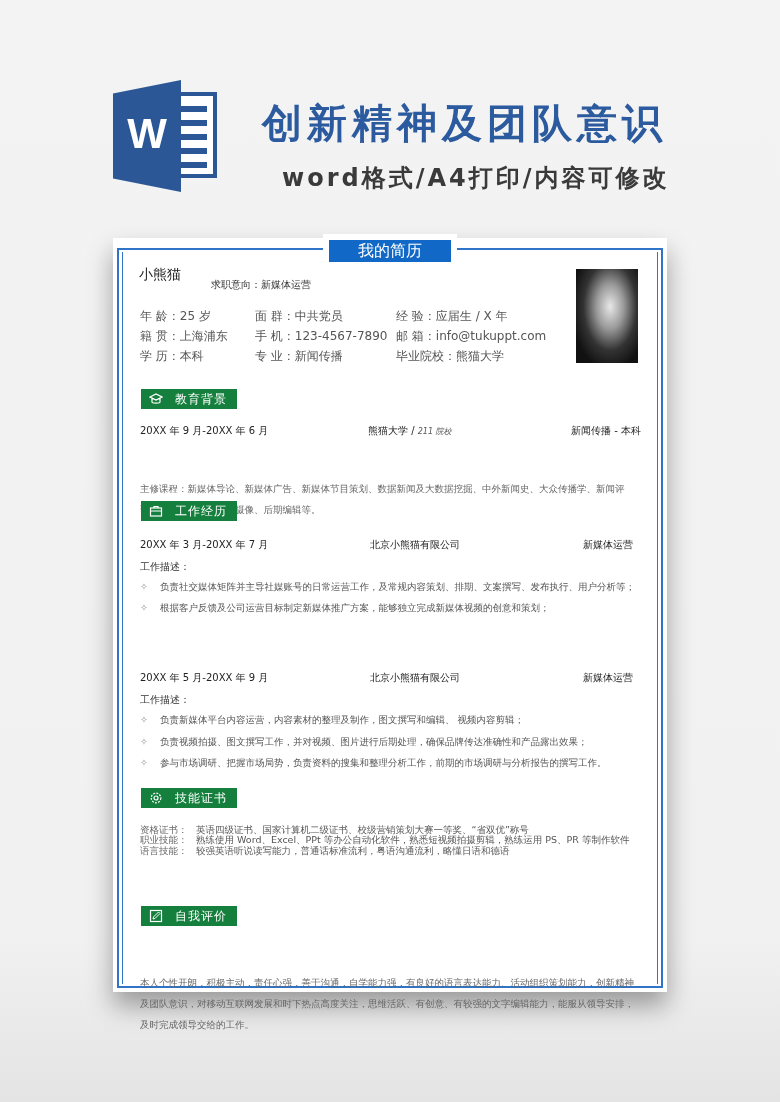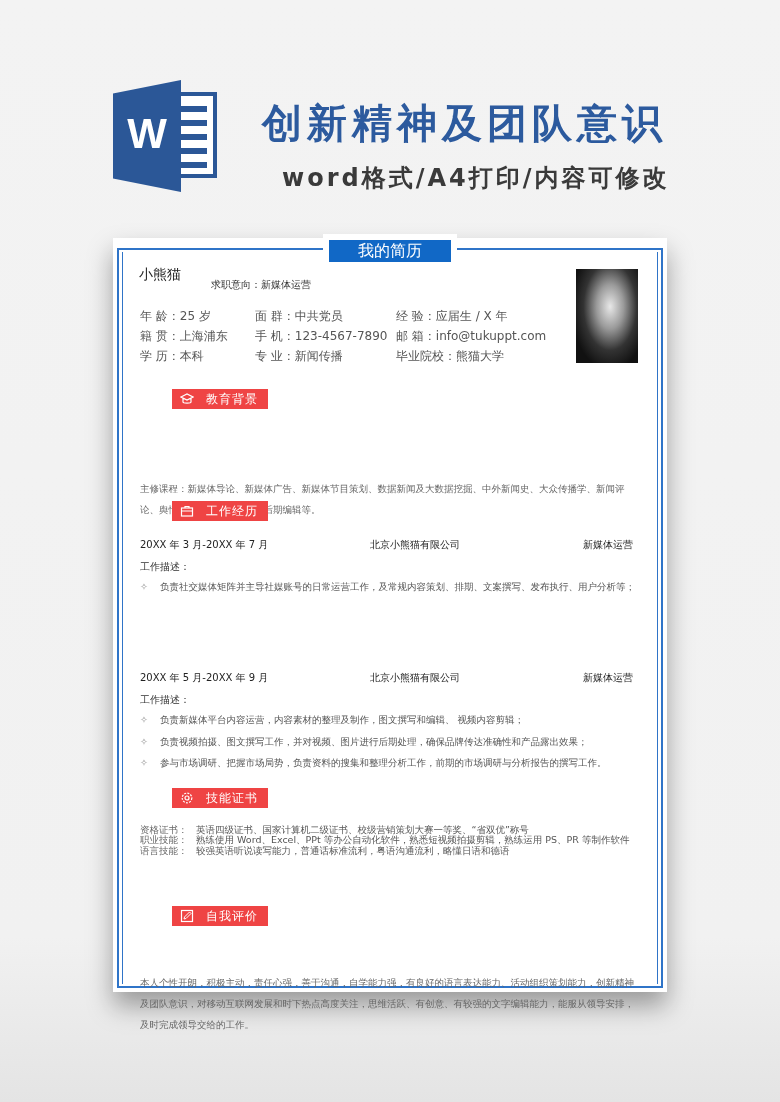--- a/index.html
+++ b/index.html
@@ -51,22 +51,22 @@
     box-shadow: 0 0 0 6px #fff;
   }
   .name { position: absolute; left: 26px; top: 28px; font-size: 14px; color: #222; }
   .intent { position: absolute; left: 98px; top: 40px; font-size: 10px; color: #333; }
   .info { position: absolute; font-size: 12px; color: #555; }
   .photo {
     position: absolute; left: 463px; top: 31px; width: 62px; height: 94px;
     background: radial-gradient(ellipse at 55% 40%, #e8e8e8 0%, #9a9a9a 28%, #333 55%, #111 80%);
   }
   .sec-head {
-    position: absolute; left: 28px; width: 96px; height: 20px; background: #ef4444;
-    color: #fff; font-size: 12px; line-height: 20px; margin-left: 31px;
+    position: absolute; left: 28px; width: 96px; height: 20px; background: #15803d;
+    color: #fff; font-size: 12px; line-height: 20px;
   }
   .sec-head .ic { position: absolute; left: 8px; top: 3px; width: 14px; height: 14px; }
   .sec-head .lbl { position: absolute; left: 34px; top: 0; letter-spacing: 1px; }
   .row { position: absolute; left: 27px; right: 26px; font-size: 10px; color: #222; height: 14px; }
   .row .c { position: absolute; top: 0; }
   .text { position: absolute; left: 27px; right: 26px; font-size: 9.5px; color: #666; line-height: 21px; margin-top: 36px; }
   .label { position: absolute; left: 27px; font-size: 10px; color: #333; }
   .bullet { position: absolute; left: 27px; right: 20px; font-size: 9.5px; color: #555; white-space: nowrap; }
   .bullet .d { display: inline-block; width: 20px; color: #888; }
   .skill { position: absolute; left: 27px; right: 20px; font-size: 9.5px; color: #555; white-space: nowrap; }
@@ -111,37 +111,43 @@
   <div class="info" style="left:283px;top:110px">毕业院校：熊猫大学</div>
 
   <div class="photo"></div>
 
   <div class="sec-head" style="top:151px">
     <svg class="ic" viewBox="0 0 14 14">
         <path d="M1 5 L7 2 L13 5 L7 8 Z M3 6.5 V10 C3 11.5 11 11.5 11 10 V6.5" fill="none" stroke="#fff" stroke-width="1.2"></path>
       </svg>
     <span class="lbl">教育背景</span>
   </div>
+  <div class="row" style="top:186px">
+    <span class="c" style="left:0">20XX 年 9 月-20XX 年 6 月</span>
+    <span class="c" style="left:228px"><span>熊猫大学 /</span> <span class="italic">211 院校</span></span>
+    <span class="c" style="right:0">新闻传播 - 本科</span>
+  </div>
   <div class="text" style="top:204px">主修课程：新媒体导论、新媒体广告、新媒体节目策划、数据新闻及大数据挖掘、中外新闻史、大众传播学、新闻评论、舆情分析、摄影、摄像、后期编辑等。</div>
 
   <div class="sec-head" style="top:263px">
     <svg class="ic" viewBox="0 0 14 14">
         <rect x="1.5" y="4" width="11" height="8" fill="none" stroke="#fff" stroke-width="1.2"></rect>
         <path d="M5 4 V2.5 H9 V4 M1.5 7 H12.5" fill="none" stroke="#fff" stroke-width="1.2"></path>
       </svg>
     <span class="lbl">工作经历</span>
   </div>
 
   <div class="row" style="top:300px">
     <span class="c" style="left:0">20XX 年 3 月-20XX 年 7 月</span>
     <span class="c" style="left:230px">北京小熊猫有限公司</span>
     <span class="c" style="right:8px">新媒体运营</span>
   </div>
   <div class="label" style="top:322px">工作描述：</div>
   <div class="bullet" style="top:343px"><span class="d">✧</span><span>负责社交媒体矩阵并主导社媒账号的日常运营工作，及常规内容策划、排期、文案撰写、发布执行、用户分析等；</span></div>
+  <div class="bullet" style="top:364px"><span class="d">✧</span><span>根据客户反馈及公司运营目标制定新媒体推广方案，能够独立完成新媒体视频的创意和策划；</span></div>
 
   <div class="row" style="top:433px">
     <span class="c" style="left:0">20XX 年 5 月-20XX 年 9 月</span>
     <span class="c" style="left:230px">北京小熊猫有限公司</span>
     <span class="c" style="right:8px">新媒体运营</span>
   </div>
   <div class="label" style="top:455px">工作描述：</div>
   <div class="bullet" style="top:476px"><span class="d">✧</span><span>负责新媒体平台内容运营，内容素材的整理及制作，图文撰写和编辑、 视频内容剪辑；</span></div>
   <div class="bullet" style="top:498px"><span class="d">✧</span><span>负责视频拍摄、图文撰写工作，并对视频、图片进行后期处理，确保品牌传达准确性和产品露出效果；</span></div>
   <div class="bullet" style="top:519px"><span class="d">✧</span><span>参与市场调研、把握市场局势，负责资料的搜集和整理分析工作，前期的市场调研与分析报告的撰写工作。</span></div>

